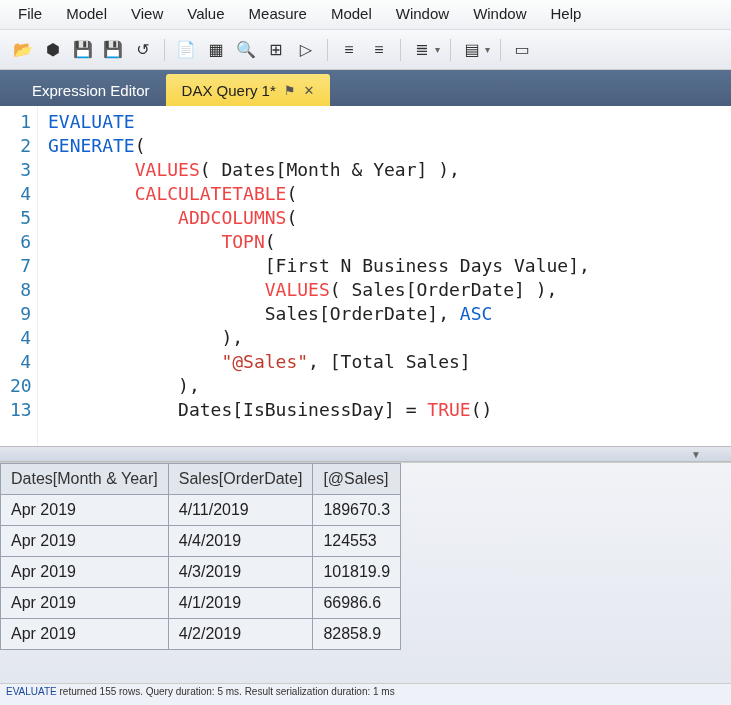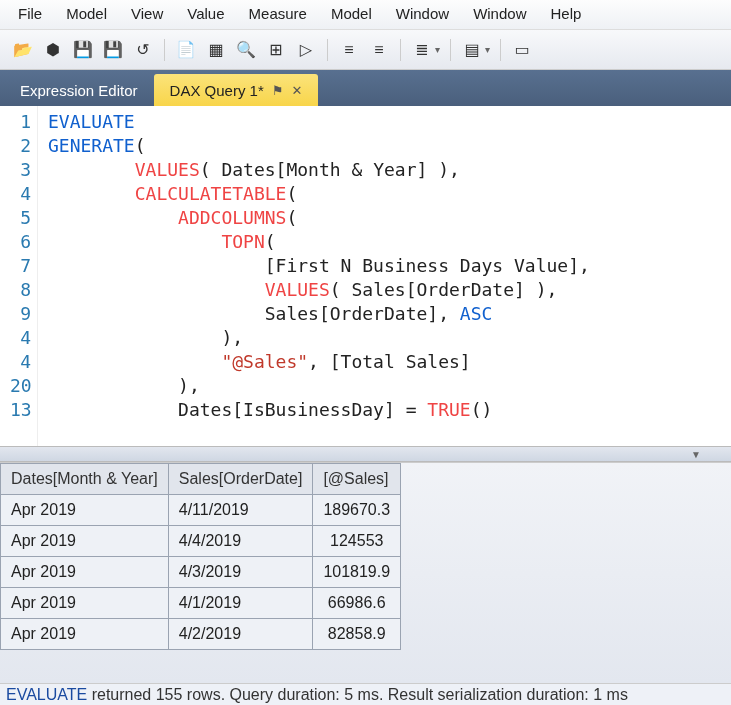--- a/index.html
+++ b/index.html
@@ -41,21 +41,21 @@
     font-size:16px;
     border-radius:2px;
   }
   .tsep { width:1px; height:22px; background:#ccc; margin:0 4px; }
   .tdrop { font-size:10px; color:#666; margin-left:-4px; margin-right:2px;}
   .tabbar {
     display:flex;
     align-items:flex-end;
     background: linear-gradient(#587090,#4a5f7c);
     height:36px;
-    padding-left:4px;
+    padding-left:16px;
   }
   .tab {
     padding:6px 16px 6px 16px;
     font-size:15px;
     display:flex;
     align-items:center;
     gap:8px;
     height:32px;
   }
   .tab-inactive { color:#fff; background:transparent; }
@@ -108,26 +108,26 @@
   }
   table.grid { border-collapse:collapse; font-size:16px; }
   table.grid th, table.grid td {
     border:1px solid #9aa3b1;
     padding:6px 10px;
     text-align:left;
     background:#eef1f6;
     height:30px;
   }
   table.grid th { background:#e1e5ec; font-weight:normal; color:#333;}
-  table.grid td.num { text-align:center;margin-top:37px; }
+  table.grid td.num { text-align:left;margin-top:37px; }
   .statusbar {
     height:22px;
     background:#eef1f7;
     border-top:1px solid #ccc;
-    font-size:16px;
+    font-size:10px;
     color:#1a4aa0;
     padding:2px 6px;
     white-space:nowrap;
     overflow:hidden;
   }
   .statusbar .plain { color:#333; }
 </style>
 </head>
 <body>
 

